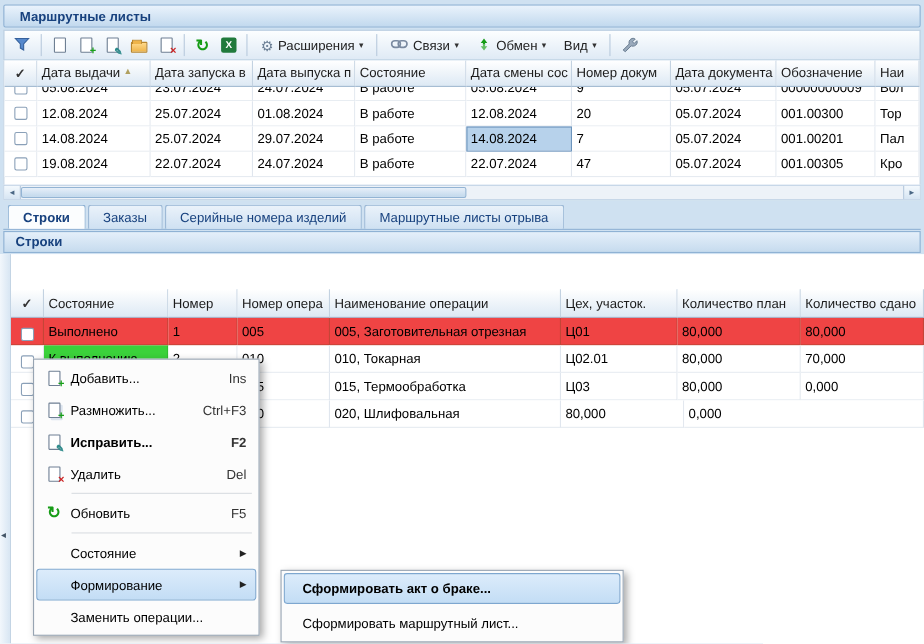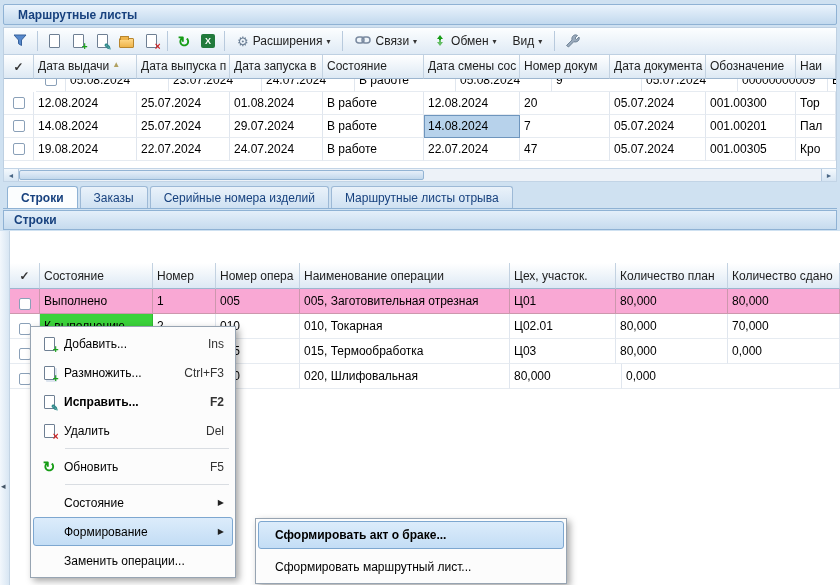--- a/index.html
+++ b/index.html
@@ -60,21 +60,21 @@
   .gc {
     border-right:1px solid #e0e6ee; border-bottom:1px solid #e6ebf1;
     padding:4px 4px 0 4px; white-space:nowrap; overflow:hidden; background:#fff;
   }
   .num { text-align:left; justify-content:flex-end; }
   .sort { font-size:8px; color:#b0a060; margin-top:1px; }
   .cb { width:12px; height:12px; background:#fff; border:1px solid #8aa0b8; border-radius:2px; margin:0 auto; }
   .cbc { display:flex; align-items:center; justify-content:center; padding-top:0; }
   .checkhdr { justify-content:center; font-weight:bold; color:#333; padding-top:5px; }
   .sel { background:#b7d2eb !important; outline:1px solid #6e95bd; outline-offset:-1px; }
-  .rowclip { height:13px; overflow:hidden;padding-left:32px; }
+  .rowclip { height:13px; overflow:hidden; }
   .rowclip .gr { margin-top:-10px; }
   
   .tc0{width:30px;flex:none} .tc1{width:103px;flex:none} .tc2{width:93px;flex:none}
   .tc3{width:93px;flex:none} .tc4{width:101px;flex:none} .tc5{width:96px;flex:none}
   .tc6{width:90px;flex:none} .tc7{width:96px;flex:none} .tc8{width:90px;flex:none}
   .tc9{flex:1}
   
   #hscroll {
     position:absolute; left:3px; right:3px; top:168px; height:14px;
     background:#edf2f8; border:1px solid #c2d4e6; display:flex; align-items:stretch;
@@ -106,21 +106,21 @@
   }
   #leftstrip .arr { position:absolute; top:250px; left:1px; font-size:9px; color:#456; }
   #grid2 { position:absolute; left:10px; top:263px; right:0; }
   .ghr2 { display:flex; height:26px; }
   .gr2 { display:flex; height:25px; }
   .bc0{width:30px;flex:none} .bc1{width:113px;flex:none} .bc2{width:63px;flex:none}
   .bc3{width:84px;flex:none} .bc4{width:210px;flex:none} .bc5{width:106px;flex:none}
   .bc6{width:112px;flex:none} .bc7{flex:1}
   .ghr2 .hc { padding-top:6px; }
   .gr2 .gc { padding-top:5px; }
-  .row-done .gc { background:#f9a8d4; border-right-color:rgba(0,80,0,.18); border-bottom-color:rgba(0,80,0,.18); }
+  .row-done .gc { background:#ef4444; border-right-color:rgba(0,80,0,.18); border-bottom-color:rgba(0,80,0,.18); }
   .state-green { background:#3bd23b !important; border-right-color:rgba(0,80,0,.18) !important; }
   
   #ctxmenu {
     position:absolute; left:30px; top:326px; width:206px; z-index:20;
     background:#fcfcfc; border:1px solid #97a4b2; box-shadow:3px 3px 7px rgba(0,0,0,.35);
     padding:2px; font-size:12px;
   }
   .mi { height:29px; display:flex; align-items:center; padding-right:8px; border:1px solid transparent; border-radius:3px; }
   .mi .ic { width:30px; display:flex; align-items:center; justify-content:center; flex:none; }
   .mi .lbl { flex:1; white-space:nowrap; overflow:hidden; }
@@ -224,25 +224,25 @@
   </div>
 </div>
 
 <div id="grid1">
   <div class="ghr">
     <div class="hc tc0 checkhdr">✓</div>
     <div class="hc tc1">
         <span>Дата выдачи</span>
         <span class="sort">▲</span>
       </div>
+    <div class="hc tc2">
+        <span>Дата запуска в</span>
+      </div>
     <div class="hc tc3">
         <span>Дата выпуска п</span>
-      </div>
-    <div class="hc tc2">
-        <span>Дата запуска в</span>
       </div>
     <div class="hc tc4">
         <span>Состояние</span>
       </div>
     <div class="hc tc5">
         <span>Дата смены сос</span>
       </div>
     <div class="hc tc6">
         <span>Номер докум</span>
       </div>

